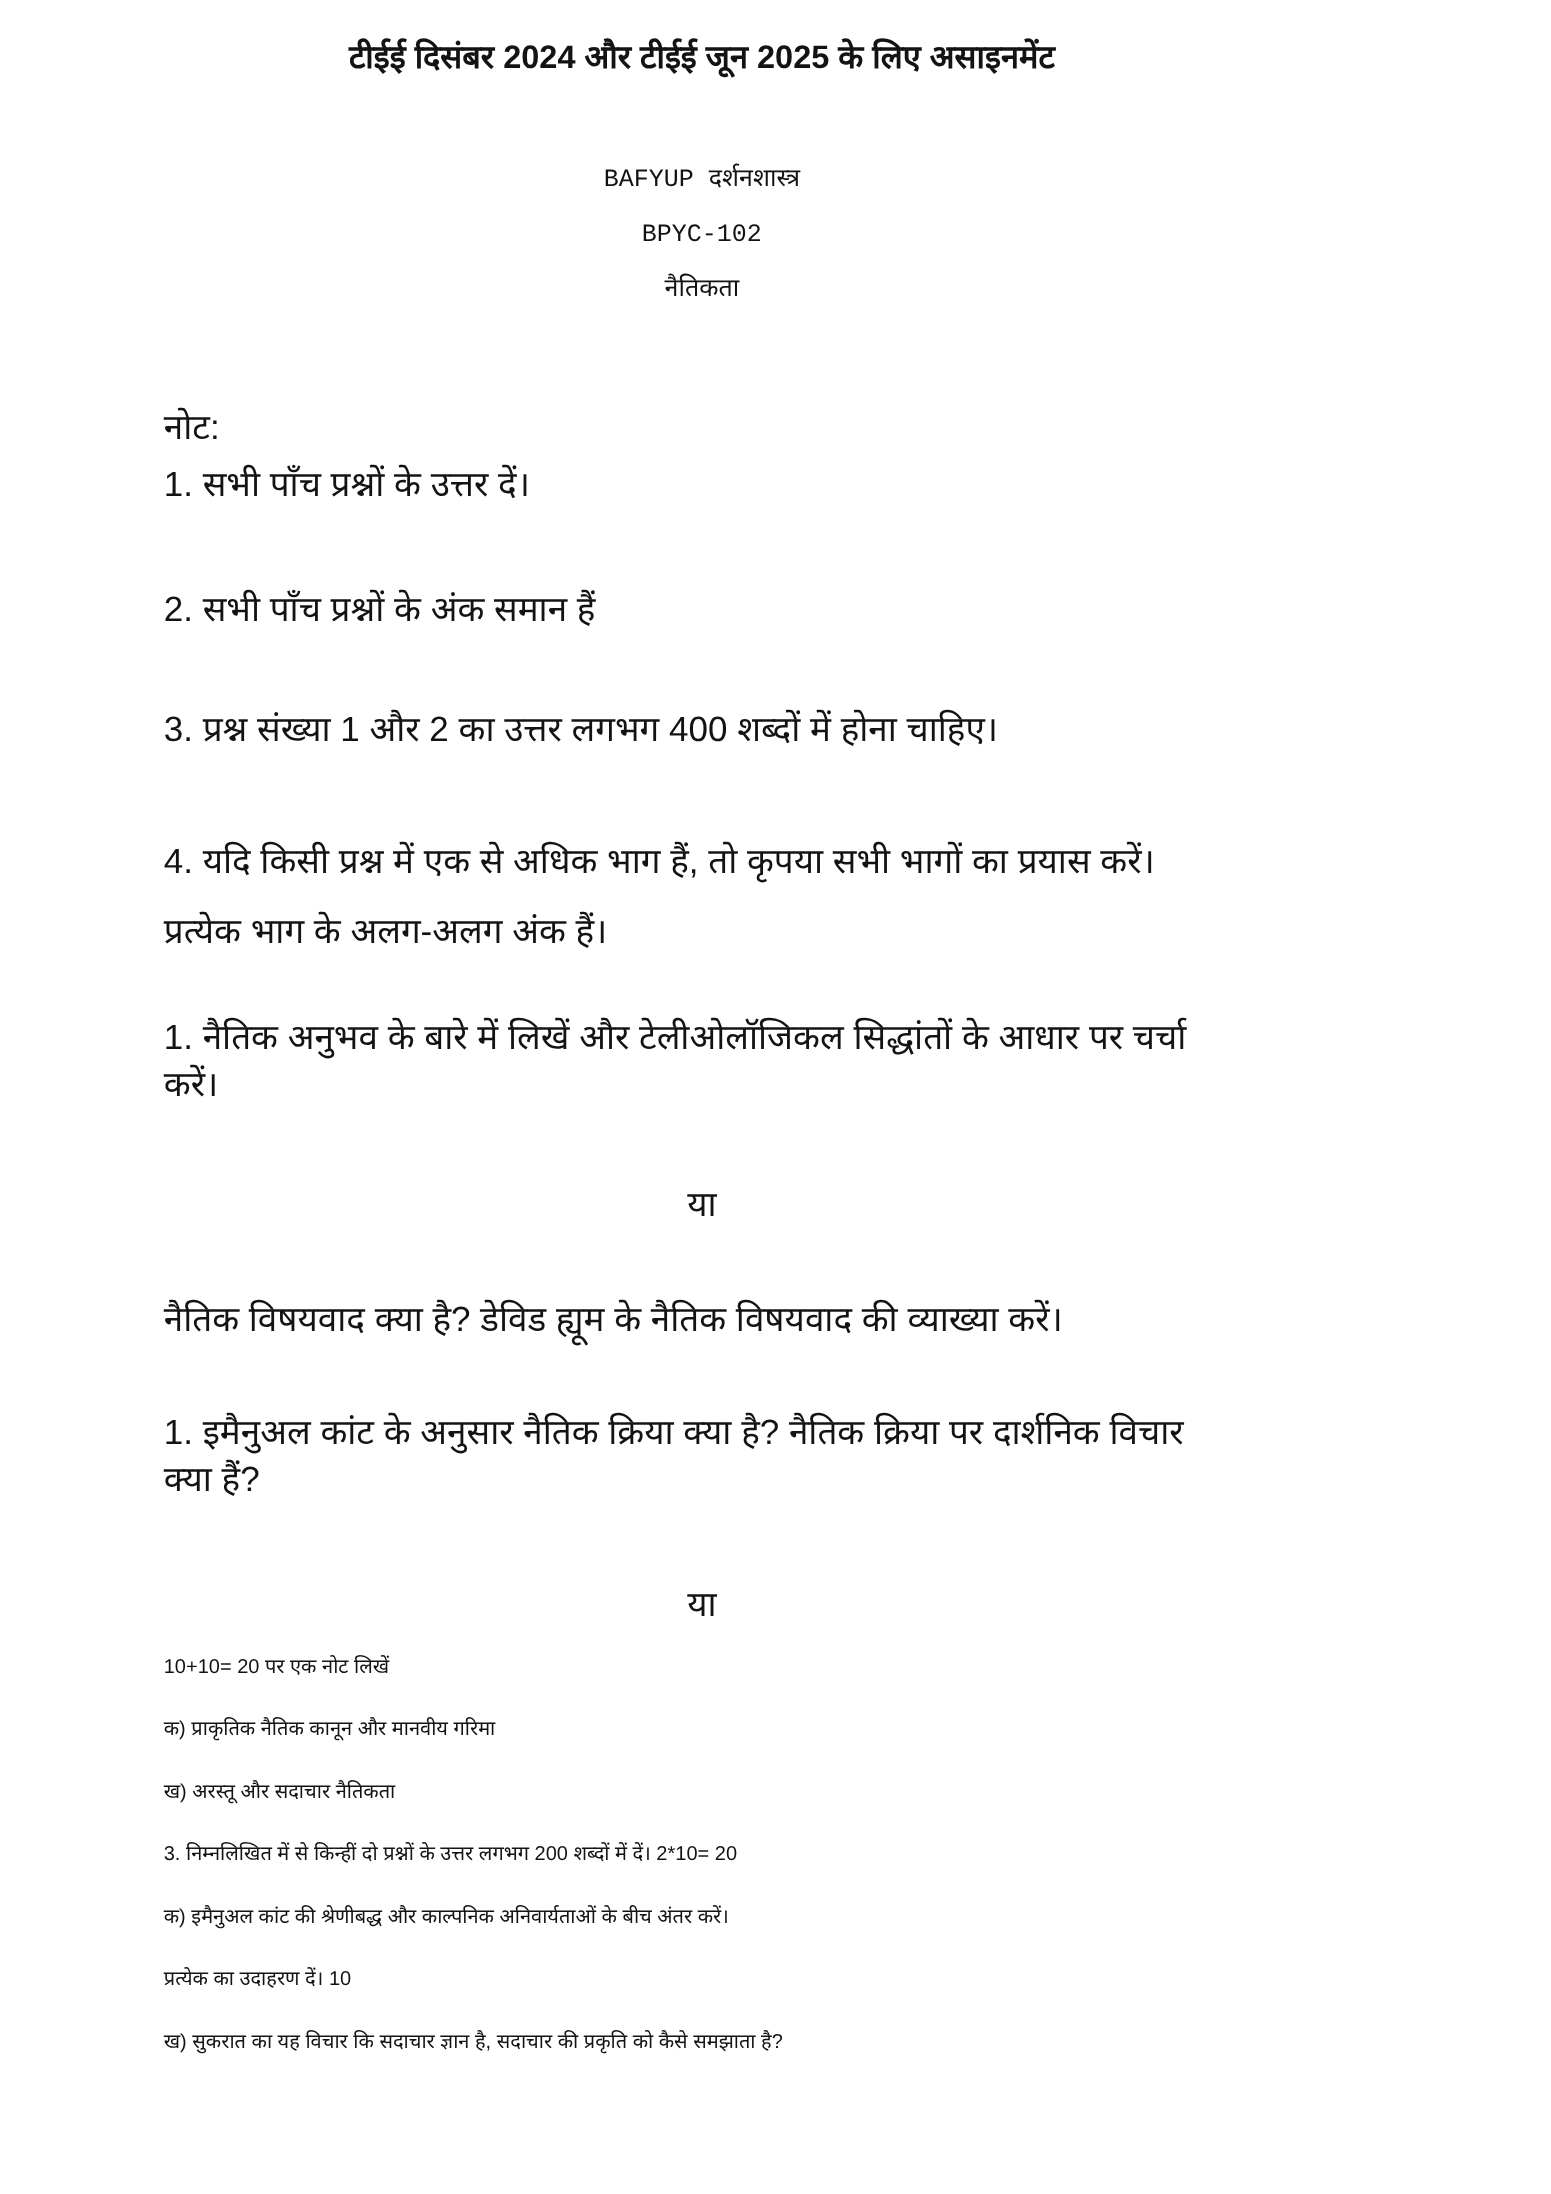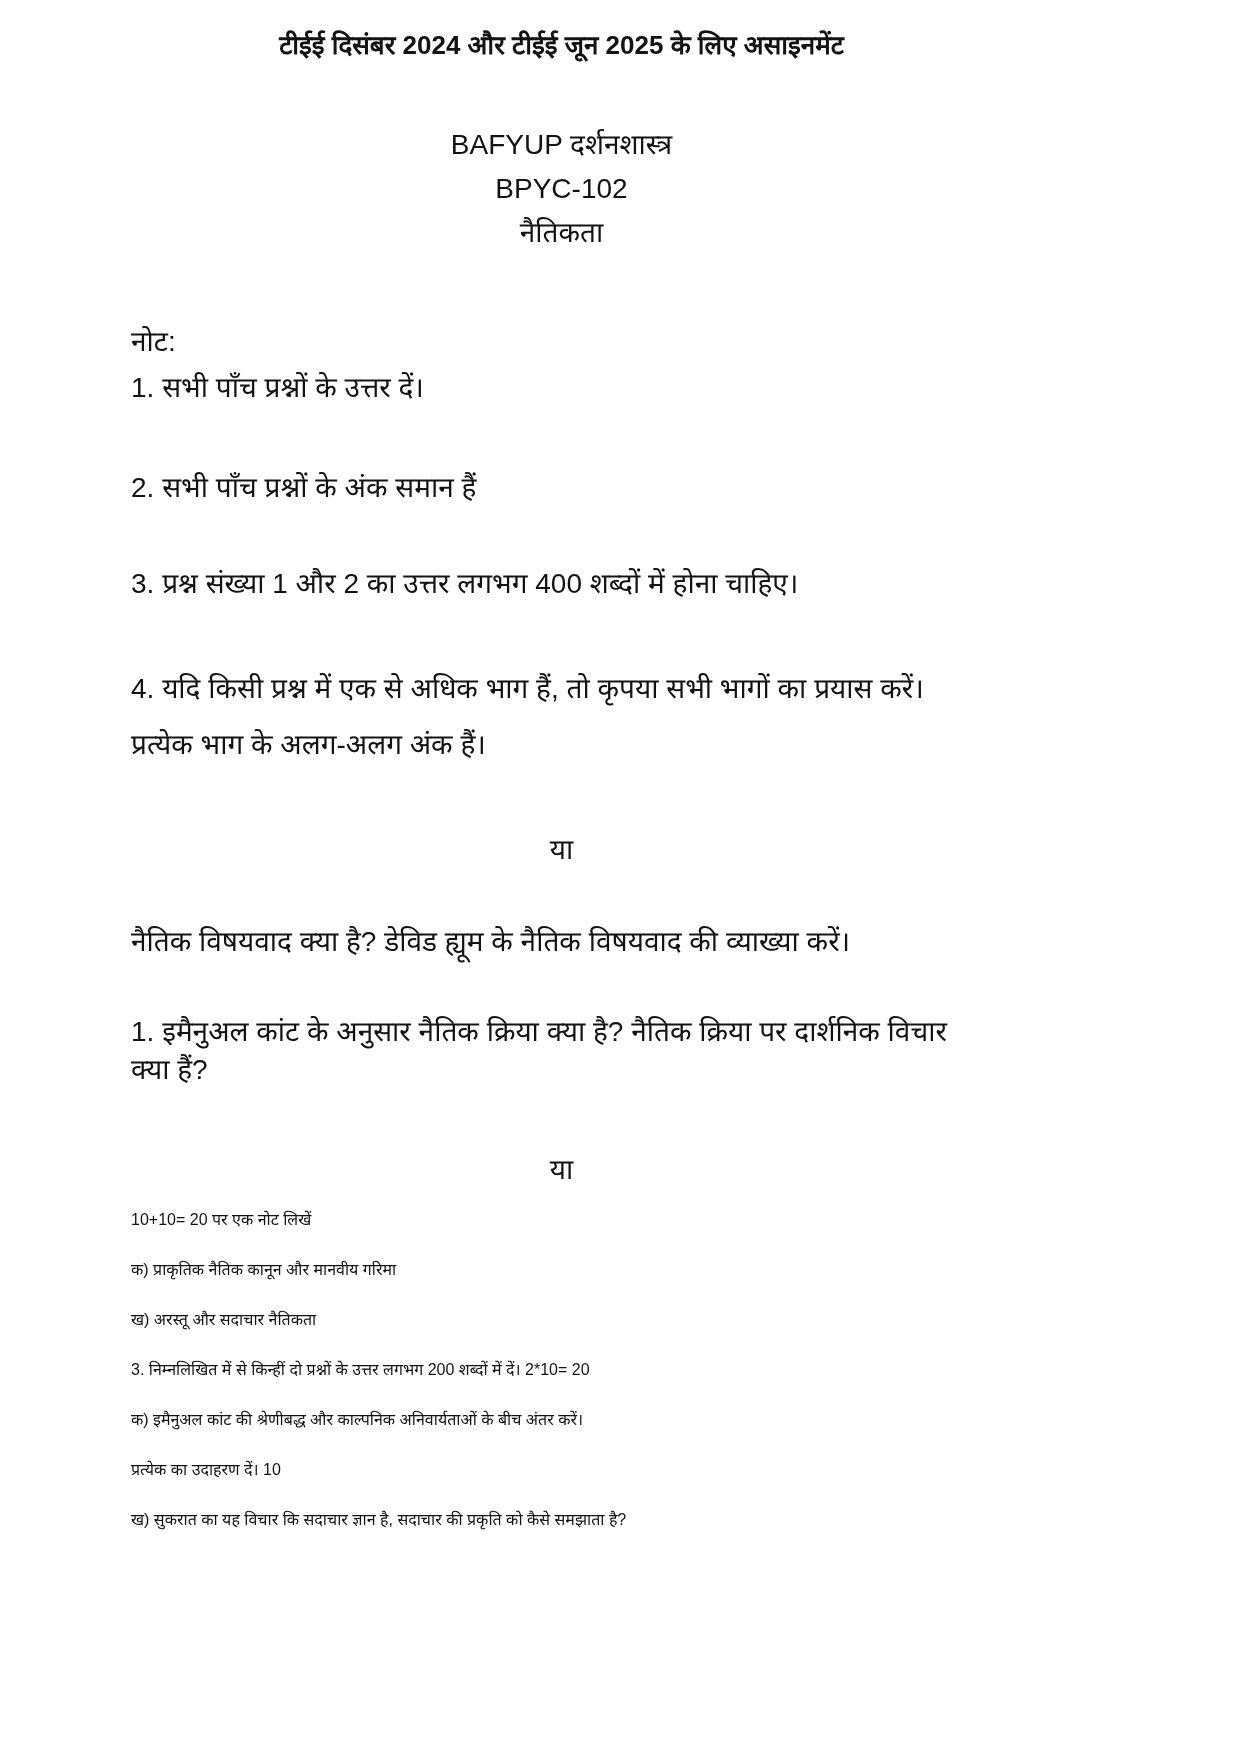--- a/index.html
+++ b/index.html
@@ -23,22 +23,23 @@
     background: #ffffff;
   }
   p { margin: 0; }
   .c { text-align: center; }
   .title {
     font-size: 26px;
     font-weight: 700;
     line-height: 40px;
   }
   .head-line {
-    font-size: 28px;
+    font-size: 20px;
     line-height: 44px;
+    font-family: Liberation Mono, monospace;
   }
   .head-group { margin-top: 58px; }
   .body-line {
     font-size: 28px;
     line-height: 38px;
   }
   .note-heading { margin-top: 68px; }
   .note-1 { margin-top: 8px; }
   .note-2 { margin-top: 62px; }
   .note-3 { margin-top: 58px; }
@@ -74,20 +75,21 @@
   <p class="body-line note-heading">नोट:</p>
 
   <p class="body-line note-1">1. सभी पाँच प्रश्नों के उत्तर दें।</p>
 
   <p class="body-line note-2">2. सभी पाँच प्रश्नों के अंक समान हैं</p>
 
   <p class="body-line note-3">3. प्रश्न संख्या 1 और 2 का उत्तर लगभग 400 शब्दों में होना चाहिए।</p>
 
   <p class="body-line note-4">4. यदि किसी प्रश्न में एक से अधिक भाग हैं, तो कृपया सभी भागों का प्रयास करें। प्रत्येक भाग के अलग-अलग अंक हैं।</p>
 
+  <p class="body-line q1">1. नैतिक अनुभव के बारे में लिखें और टेलीओलॉजिकल सिद्धांतों के आधार पर चर्चा करें।</p>
 
   <p class="body-line or-1 c">या</p>
 
   <p class="body-line q1-alt">नैतिक विषयवाद क्या है? डेविड ह्यूम के नैतिक विषयवाद की व्याख्या करें।</p>
 
   <p class="body-line q2">1. इमैनुअल कांट के अनुसार नैतिक क्रिया क्या है? नैतिक क्रिया पर दार्शनिक विचार क्या हैं?</p>
 
   <p class="body-line or-2 c">या</p>
 
   <div class="tight-block">

